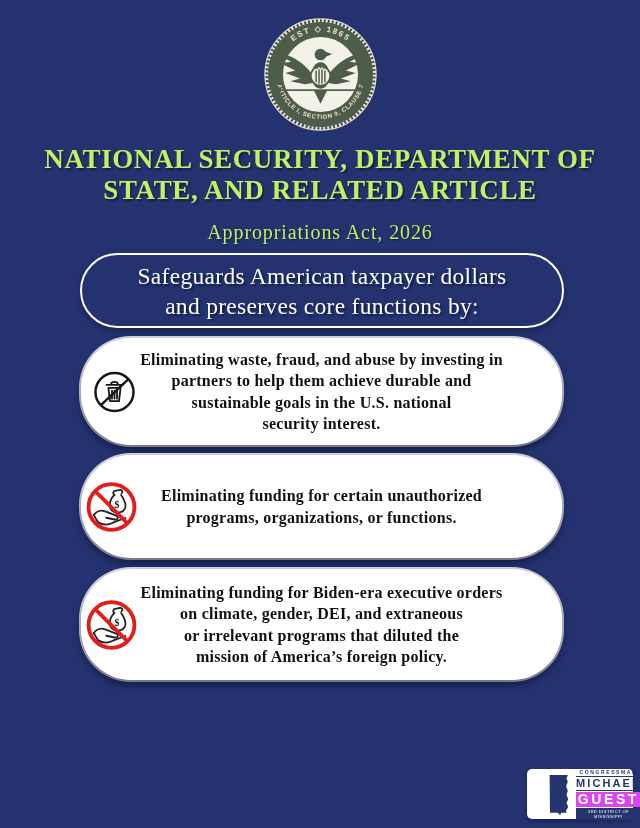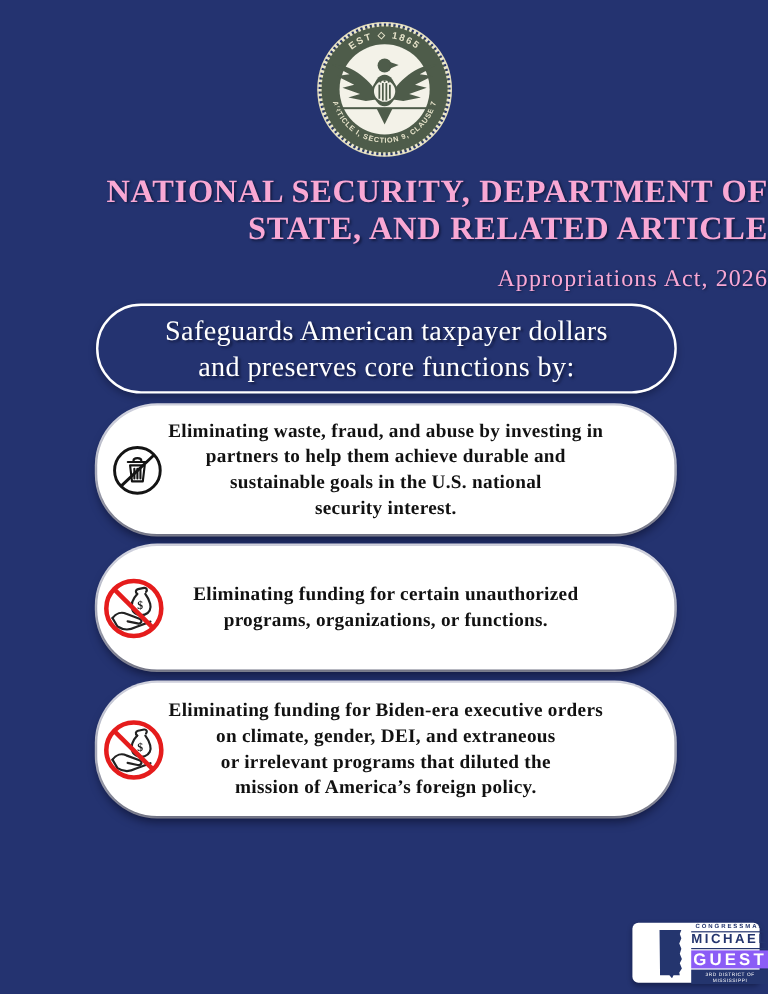--- a/index.html
+++ b/index.html
@@ -7,21 +7,21 @@
     width:640px;height:828px;position:relative;overflow:hidden;
     background:#243370;
     font-family:"Liberation Serif","DejaVu Serif",serif;
   }
   .poster{position:absolute;inset:0;}
 
   
   .seal{position:absolute;left:262px;top:16px;width:117px;height:117px;}
 
   
-  .title-block{position:absolute;top:144px;left:0;width:640px;text-align:right;color:#f9a8d4;}
+  .title-block{position:absolute;top:144px;left:0;width:640px;text-align:center;color:#bef264;}
   .title-line{
     font-size:27px;font-weight:bold;line-height:31px;letter-spacing:.6px;
     text-shadow:1.5px 1.5px 2px rgba(5,8,30,.55);
   }
   .subtitle{
     margin-top:15px;font-size:20px;font-weight:normal;letter-spacing:.9px;
     text-shadow:1px 1px 2px rgba(5,8,30,.5);
   }
 
   
@@ -64,21 +64,21 @@
   .ms-shape{width:26px;height:42px;flex:0 0 auto;}
   .logo-text{
     flex:1;display:flex;flex-direction:column;align-items:center;
     font-family:"Liberation Sans","DejaVu Sans",sans-serif;color:#24356e;
     padding-left:3px;
   }
   .logo-congressman{font-size:5px;font-weight:bold;letter-spacing:1.6px;line-height:6px;}
   .logo-first{font-size:11px;font-weight:bold;letter-spacing:2.1px;line-height:12px;margin-top:1px;
     border-top:.5px solid #24356e;border-bottom:.5px solid #24356e;padding:.5px 0;}
   .logo-last{
-    width:100%;text-align:center;background:#8b5cf6;color:#ffffff;
+    width:100%;text-align:center;background:#d946ef;color:#ffffff;
     font-size:14px;font-weight:bold;letter-spacing:2.6px;line-height:15px;margin-top:1px;
   }
   .logo-district{
     width:100%;text-align:center;background:#24356e;color:#ffffff;
     font-size:4px;letter-spacing:.45px;line-height:5px;padding:1px 0;margin-top:1px;
   }
 </style>
 </head>
 <body>
 

